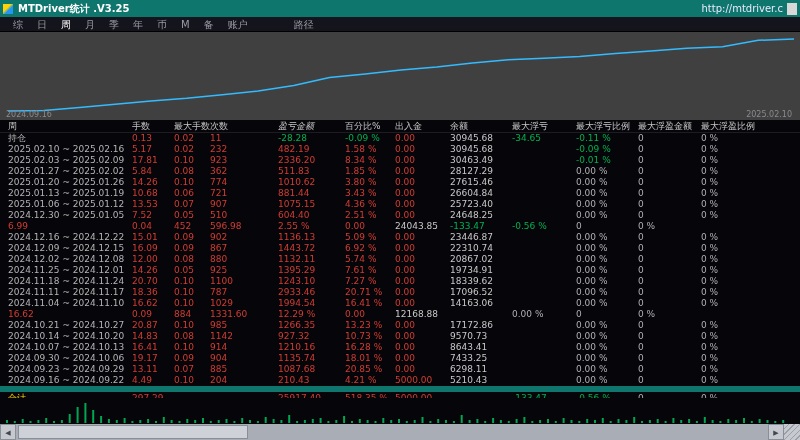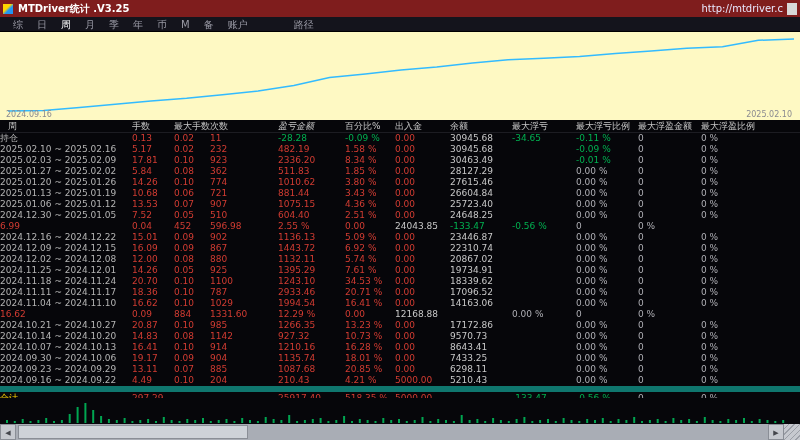--- a/index.html
+++ b/index.html
@@ -2,48 +2,48 @@
 <html style="--red: #d23c32; --green: #00b050; --line: #33bbff; --yellow: #ffd400; --barGreen: #00a651;"><head>
 <meta charset="utf-8">
 <style>
   *{margin:0;padding:0;box-sizing:border-box;}
   html,body{width:800px;height:440px;overflow:hidden;background:#000;}
   body{font-family:"DejaVu Sans","Liberation Sans",sans-serif;}
   :root{--red:#d23c32;--green:#00b050;--line:#33bbff;--yellow:#ffd400;--barGreen:#00a651;}
   .app{position:relative;width:800px;height:440px;background:#06060a;overflow:hidden;}
 
   
-  .titlebar{height:17px;background:#7f1d1d;display:flex;align-items:center;padding:0 3px;}
+  .titlebar{height:17px;background:#0f766e;display:flex;align-items:center;padding:0 3px;}
   .title-icon{width:10px;height:10px;background:linear-gradient(135deg,#ffd400 40%,#2196f3 60%);margin-right:5px;flex:none;}
   .title-text{font-size:10px;font-weight:bold;color:#fff;white-space:nowrap;}
   .title-url{margin-left:auto;font-size:10px;color:#e9e9ff;white-space:nowrap;}
   .title-corner{width:10px;height:12px;background:#d8d8d8;margin-left:4px;flex:none;}
 
   
   .menubar{height:15px;background:#14141c;display:flex;align-items:center;padding-left:6px;font-size:10px;color:#9a9aa5;border-bottom:1px solid #000;}
   .menu-item{padding:0 7px;cursor:default;line-height:15px;}
   .menu-item.active{color:#ffffff;}
   .menu-path{margin-left:32px;}
 
   
-  .chart{position:relative;height:88px;background:#fef9c3;}
+  .chart{position:relative;height:88px;background:#404040;}
   .chart svg{display:block;}
   .chart-date{position:absolute;bottom:1px;font-size:8px;color:#8a8a90;line-height:9px;}
   .chart-date.left{left:6px;}
   .chart-date.right{right:8px;}
 
   
   .thead,.trow{display:grid;grid-template-columns:132px 42px 36px 68px 67px 50px 55px 62px 64px 62px 63px 1fr;white-space:nowrap;}
   .thead{height:13px;line-height:13px;font-size:9px;color:#c6c6c6;background:#06060a;border-bottom:1px solid #1c1c22;}
   .hcell{overflow:hidden;}
   .hcell:first-child{padding-left:8px;}
   .trow{height:11px;line-height:11px;font-size:9px;}
   .trow.total{height:12px;line-height:12px;border-top:6px solid #0f766e;}
   .cell{overflow:hidden;}
-  .cell:first-child{padding-left:0;}
+  .cell:first-child{padding-left:8px;}
   .cell.red{color:var(--red);}
   .cell.green{color:var(--green);}
   .cell.label{color:#b4b4b4;}
   .cell.silver{color:#c8c8c8;}
   .cell.gray{color:#aeaeb4;}
   .cell.yellow{color:var(--yellow);}
 
   
   .minibars{height:26px;background:#06060a;}
   .minibars svg{display:block;}
@@ -284,21 +284,21 @@
         <span class="cell gray">0.00 %</span>
         <span class="cell gray">0</span>
         <span class="cell gray">0 %</span>
       </div>
       <div class="trow">
         <span class="cell label">2024.11.18 ~ 2024.11.24</span>
         <span class="cell red">20.70</span>
         <span class="cell red">0.10</span>
         <span class="cell red">1100</span>
         <span class="cell red">1243.10</span>
-        <span class="cell red">34.53 %</span>
+        <span class="cell red">7.27 %</span>
         <span class="cell red">0.00</span>
         <span class="cell silver">18339.62</span>
         <span class="cell gray"></span>
         <span class="cell gray">0.00 %</span>
         <span class="cell gray">0</span>
         <span class="cell gray">0 %</span>
       </div>
       <div class="trow">
         <span class="cell label">2024.11.11 ~ 2024.11.17</span>
         <span class="cell red">18.36</span>

